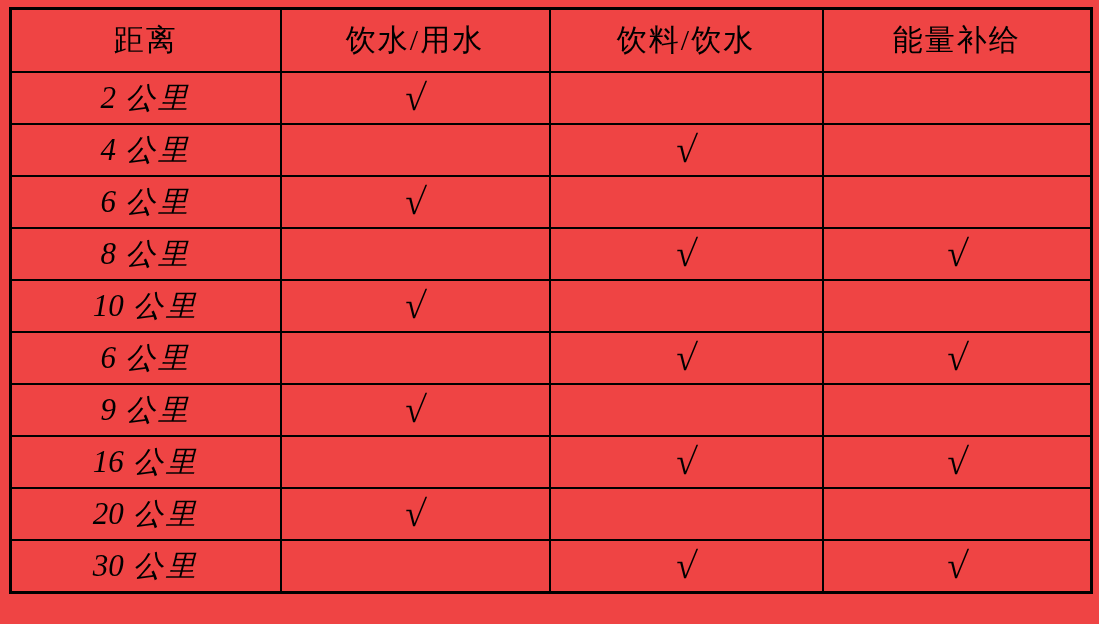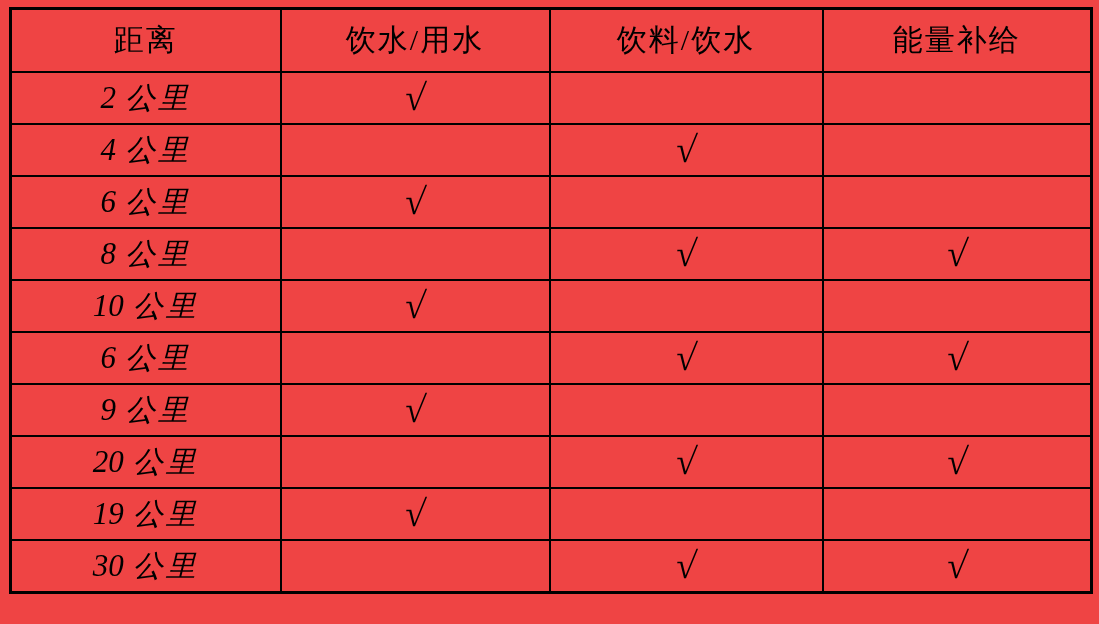--- a/index.html
+++ b/index.html
@@ -142,30 +142,30 @@
     <td>
       <span class="dist-num">9</span><span class="dist-unit">公里</span>
     </td>
     <td><span class="check">√</span></td>
     <td></td>
     <td></td>
   </tr>
 
   <tr>
     <td>
-      <span class="dist-num">20</span><span class="dist-unit">公里</span>
+      <span class="dist-num">16</span><span class="dist-unit">公里</span>
     </td>
     <td></td>
     <td><span class="check">√</span></td>
     <td><span class="check">√</span></td>
   </tr>
 
   <tr>
     <td>
-      <span class="dist-num">19</span><span class="dist-unit">公里</span>
+      <span class="dist-num">20</span><span class="dist-unit">公里</span>
     </td>
     <td><span class="check">√</span></td>
     <td></td>
     <td></td>
   </tr>
 
   <tr>
     <td>
       <span class="dist-num">30</span><span class="dist-unit">公里</span>
     </td>

